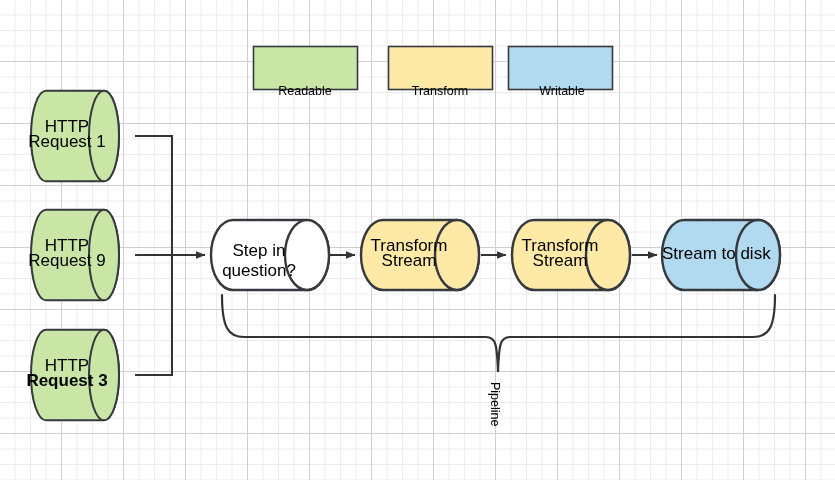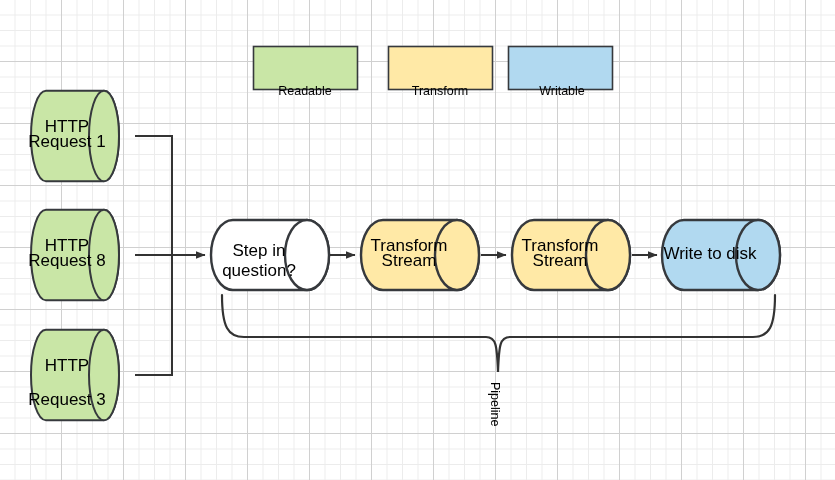--- a/index.html
+++ b/index.html
@@ -115,31 +115,31 @@
   </svg>
 
   <div class="lbl lbl-legend" style="left:253px; top:60px; width:104px;">Readable</div>
   <div class="lbl lbl-legend" style="left:388px; top:60px; width:104px;">Transform</div>
   <div class="lbl lbl-legend" style="left:508px; top:60px; width:108px;">Writable</div>
 
   <div class="lbl lbl-node" style="left:15px; top:119px; width:104px;">HTTP</div>
   <div class="lbl lbl-node" style="left:15px; top:134px; width:104px;">Request 1</div>
 
   <div class="lbl lbl-node" style="left:15px; top:238px; width:104px;">HTTP</div>
-  <div class="lbl lbl-node" style="left:15px; top:253px; width:104px;">Request 8</div>
+  <div class="lbl lbl-node" style="left:15px; top:253px; width:104px;">Request 9</div>
 
   <div class="lbl lbl-node" style="left:15px; top:358px; width:104px;">HTTP</div>
-  <div class="lbl lbl-node" style="left:15px; top:392px; width:104px;">Request 3</div>
+  <div class="lbl lbl-node" style="left:15px; top:373px; width:104px;font-weight:bold;">Request 3</div>
 
   <div class="lbl lbl-node" style="left:211px; top:243px; width:96px;">Step in</div>
   <div class="lbl lbl-node" style="left:211px; top:253px; width:96px;margin-top:10px;">question?</div>
 
   <div class="lbl lbl-node" style="left:361px; top:238px; width:96px;">Transform</div>
   <div class="lbl lbl-node" style="left:361px; top:253px; width:96px;">Stream</div>
 
   <div class="lbl lbl-node" style="left:512px; top:238px; width:96px;">Transform</div>
   <div class="lbl lbl-node" style="left:512px; top:253px; width:96px;">Stream</div>
 
-  <div class="lbl lbl-node" style="left:662px; top:246px; width:96px;">Write to disk</div>
+  <div class="lbl lbl-node" style="left:662px; top:246px; width:96px;">Stream to disk</div>
 
   <div class="lbl lbl-pipeline" style="left:502px; top:382px;">Pipeline</div>
 
 </div>
 
 </body></html>

